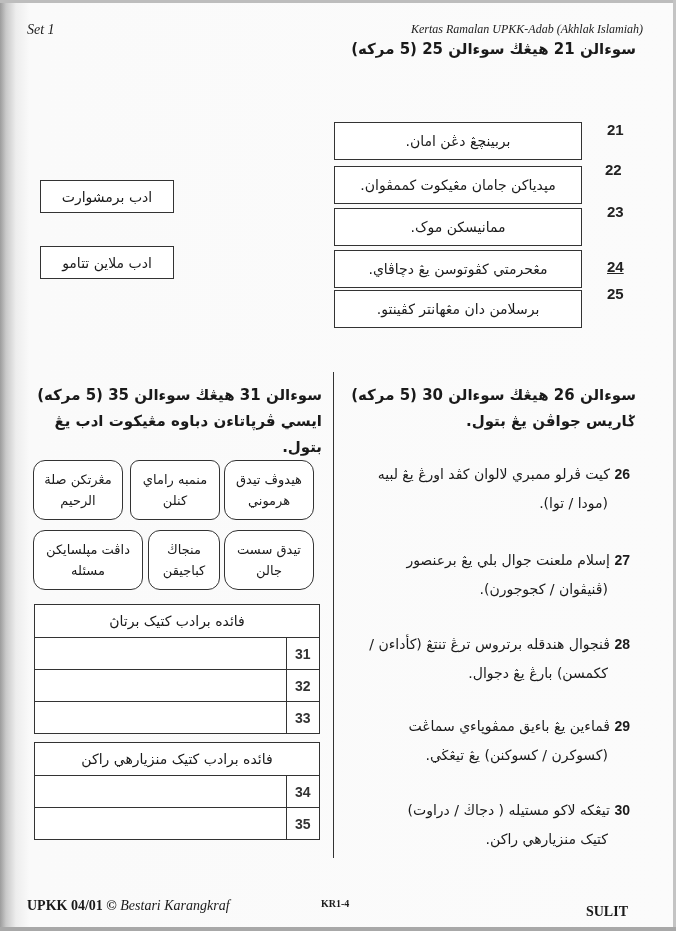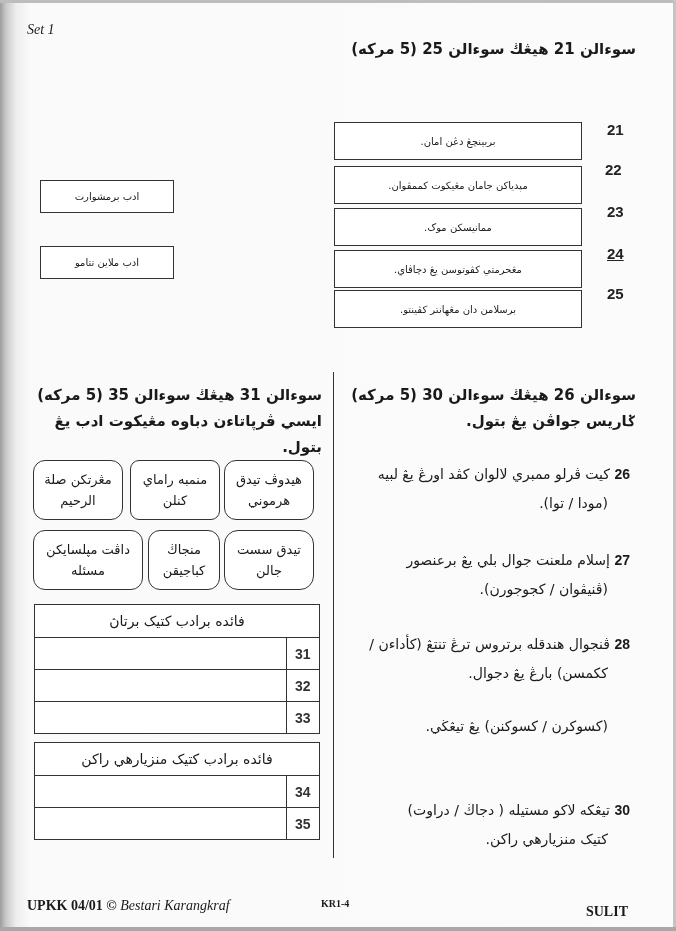--- a/index.html
+++ b/index.html
@@ -18,21 +18,21 @@
   .frame-right { position:absolute; right:0; top:0; width:3px; height:931px; background:#c4c4c4; }
 
   .hdr-left { position:absolute; left:27px; top:22px; font-family:"Liberation Serif", serif; font-style:italic; font-size:14px; }
   .hdr-right { position:absolute; right:33px; top:22px; font-family:"Liberation Serif", serif; font-style:italic; font-size:12px; }
 
   .ar { direction:rtl; unicode-bidi:plaintext; font-family:"DejaVu Sans", sans-serif; }
   .instr { position:absolute; font-size:15px; font-weight:bold; line-height:26px; text-align:right; }
 
   .box {
     position:absolute; border:1.3px solid #333; background:#fff;
-    font-size:10px; display:flex; align-items:center; justify-content:center;
+    font-size:14px; display:flex; align-items:center; justify-content:center;
   }
   .qnum { position:absolute; font-family:"Liberation Sans", sans-serif; font-weight:bold; font-size:15px; color:#222; }
 
   .divider { position:absolute; left:333px; top:372px; width:1px; height:486px; background:#333; }
 
   .opt {
     position:absolute; width:88px; height:58px; border:1.3px solid #333; border-radius:12px;
     background:#fff; font-size:13px; line-height:21px; display:flex; align-items:center;
     justify-content:center; text-align:center;
   }
@@ -53,39 +53,40 @@
 </style>
 </head>
 <body>
 
 <div class="page">
   <div class="frame-top"></div>
   <div class="frame-right"></div>
   <div class="frame-bottom"></div>
 
   <div class="hdr-left">Set 1</div>
+  <div class="hdr-right">Kertas Ramalan UPKK-Adab (Akhlak Islamiah)</div>
 
   <div class="instr ar" style="right:40px; top:36px; width:330px;">
     <div>سوءالن 21 هيڠڬ سوءالن 25 (5 مرکه)</div>
   </div>
 
   <div class="box ar" style="left:40px; top:180px; width:132px; height:31px;">ادب برمشوارت</div>
   <div class="box ar" style="left:40px; top:246px; width:132px; height:31px;">ادب ملاين تتامو</div>
 
   <div class="box ar" style="left:334px; top:122px; width:246px; height:36px;">بربينچڠ دڠن امان.</div>
   <div class="qnum" style="left:607px; top:121px;">21</div>
 
   <div class="box ar" style="left:334px; top:166px; width:246px; height:36px;">مپدياکن جامان مڠيکوت کممڤوان.</div>
   <div class="qnum" style="left:605px; top:161px;">22</div>
 
   <div class="box ar" style="left:334px; top:208px; width:246px; height:36px;">ممانيسکن موک.</div>
   <div class="qnum" style="left:607px; top:203px;">23</div>
 
   <div class="box ar" style="left:334px; top:250px; width:246px; height:36px;">مڠحرمتي کڤوتوسن يڠ دچاڤاي.</div>
-  <div class="qnum" style="left:607px; top:245px;text-decoration:underline;">24</div>
+  <div class="qnum" style="left:607px; top:258px;text-decoration:underline;">24</div>
 
   <div class="box ar" style="left:334px; top:290px; width:246px; height:36px;">برسلامن دان مڠهانتر کڤينتو.</div>
   <div class="qnum" style="left:607px; top:285px;">25</div>
 
   <div class="divider"></div>
 
   <div class="instr ar" style="left:34px; top:382px; width:288px;">
     <div>سوءالن 31 هيڠڬ سوءالن 35 (5 مرکه)</div>
     <div>ايسي ڤرڽاتاءن دباوه مڠيکوت ادب يڠ بتول.</div>
   </div>
@@ -174,20 +175,21 @@
   </div>
   <div class="q ar" style="right:46px; top:546px; width:300px;">
     <div><span class="n">27</span> <span>إسلام ملعنت جوال بلي يڠ برعنصور</span></div>
     <div style="padding-right:22px;">(ڤنيڤوان / کجوجورن).</div>
   </div>
   <div class="q ar" style="right:46px; top:630px; width:300px;">
     <div><span class="n">28</span> <span>ڤنجوال هندقله برتروس ترڠ تنتڠ (کأداءن /</span></div>
     <div style="padding-right:22px;">ککمسن) بارڠ يڠ دجوال.</div>
   </div>
   <div class="q ar" style="right:46px; top:712px; width:300px;">
+    <div><span class="n">29</span> <span>ڤماءين يڠ باءيق ممڤوڽاءي سماڠت</span></div>
     <div style="padding-right:22px;">(کسوکرن / کسوکنن) يڠ تيڠڬي.</div>
   </div>
   <div class="q ar" style="right:46px; top:796px; width:300px;">
     <div><span class="n">30</span> <span>تيڠکه لاکو مستيله ( دجاڬ / دراوت)</span></div>
     <div style="padding-right:22px;">کتيک منزيارهي راکن.</div>
   </div>
 
   <div class="ftr-left">
     <span>UPKK 04/01 ©</span>
     <i>Bestari Karangkraf</i>

